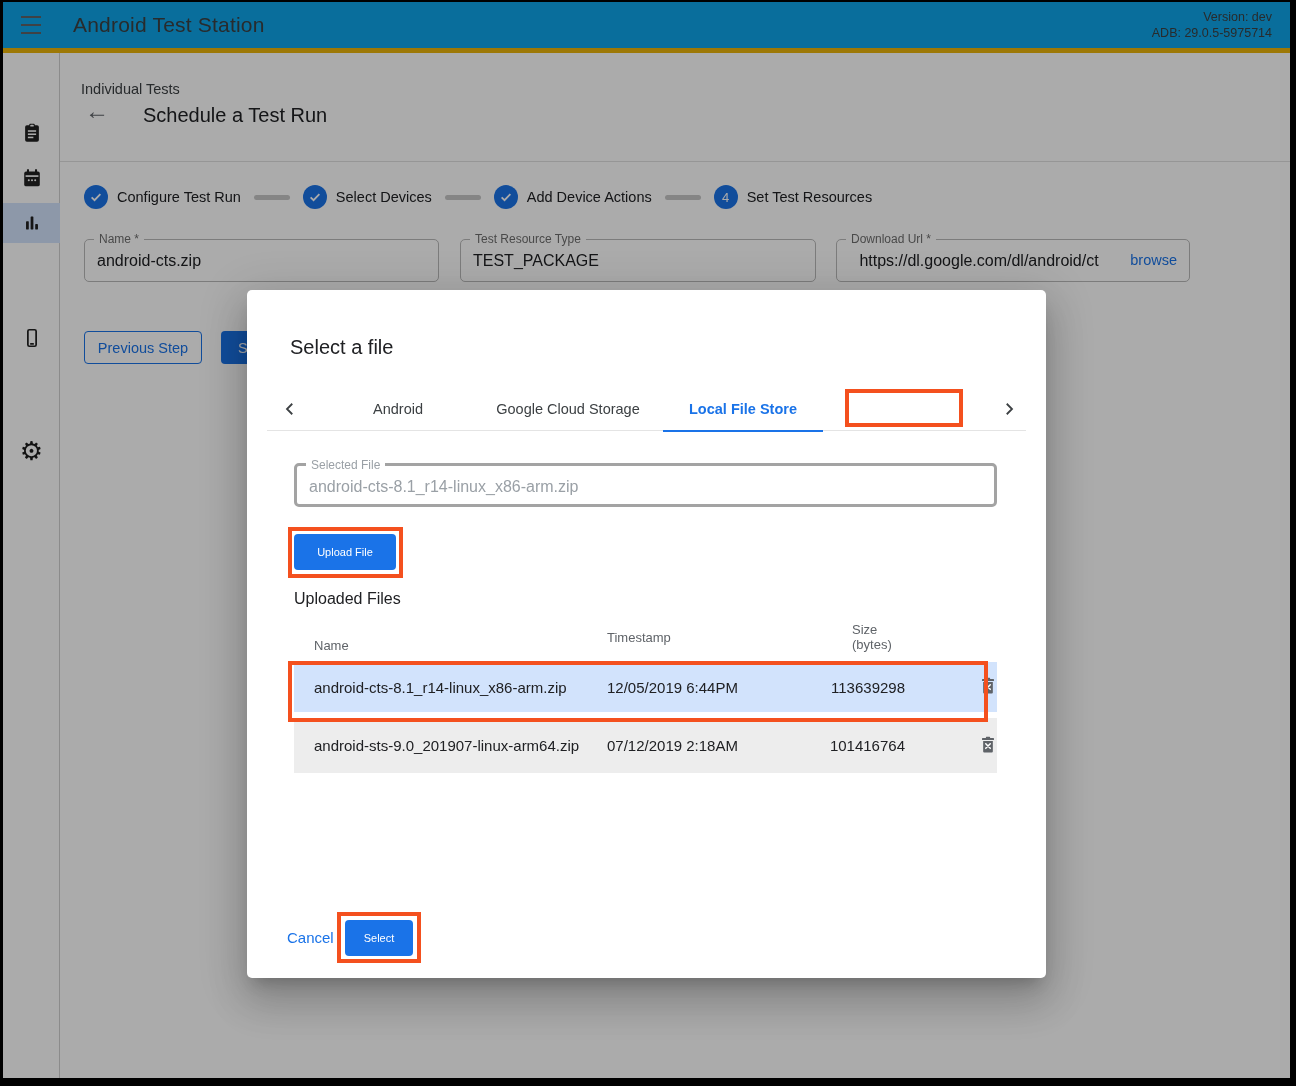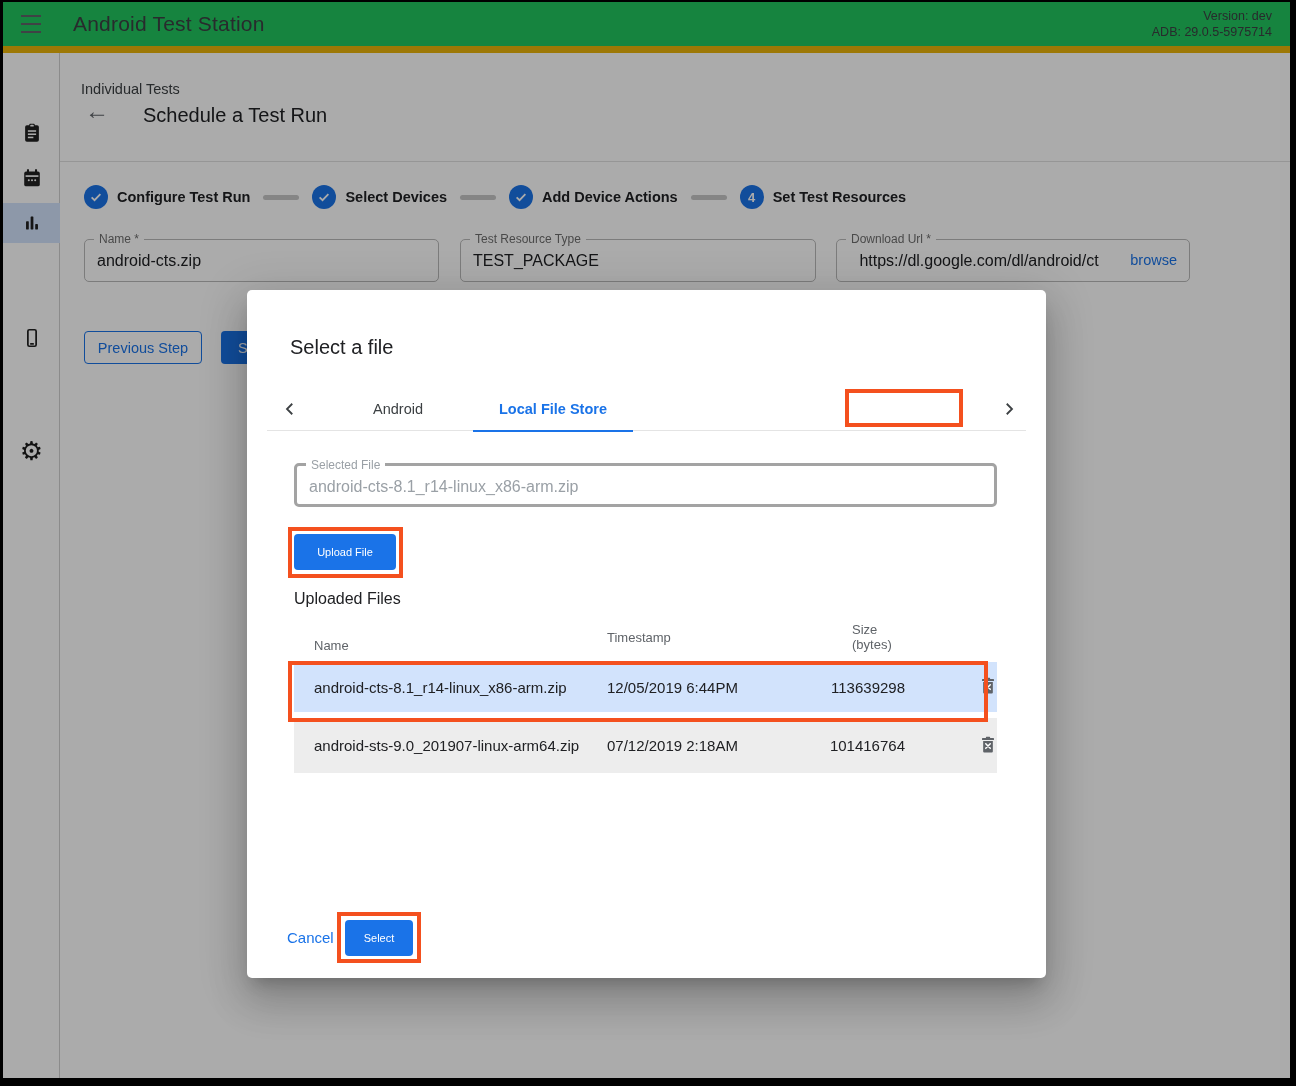--- a/index.html
+++ b/index.html
@@ -8,22 +8,22 @@
   #app { position:relative; width:1296px; height:1086px; background:#fff; overflow:hidden; }
 
   
   .frame { position:absolute; background:#000; z-index:40; }
   .frame.top { left:0; top:0; width:1296px; height:2px; }
   .frame.left { left:0; top:0; width:3px; height:1086px; }
   .frame.right { right:0; top:0; width:6px; height:1086px; }
   .frame.bottom { left:0; bottom:0; width:1296px; height:8px; }
 
   
-  .topbar { position:absolute; left:3px; top:2px; width:1287px; height:51px; background:#22c55e;
-            border-bottom:7px solid #eab308; display:flex; align-items:center; }
+  .topbar { position:absolute; left:3px; top:2px; width:1287px; height:51px; background:#0ea5e9;
+            border-bottom:5px solid #eab308; display:flex; align-items:center; }
   .hamburger { width:24px; height:18px; margin-left:18px; display:flex; flex-direction:column;
                justify-content:space-between; cursor:pointer; }
   .hamburger span { display:block; width:20px; height:2px; background:#5f6368; }
   .app-title { margin-left:28px; font-size:21px; color:#3c4043; letter-spacing:.2px; }
   .version { margin-left:auto; margin-right:18px; text-align:right; font-size:12.5px; color:#3c4043; line-height:16px; }
 
   
   .sidebar { position:absolute; left:3px; top:53px; width:57px; height:1025px; background:#fff;
              border-right:1px solid #cfcfcf; }
   .nav-item { position:absolute; left:0; width:57px; height:40px; display:flex; align-items:center;
@@ -33,21 +33,21 @@
   .gear-glyph { font-size:26px; line-height:26px; color:#1b1b1b; }
 
   
   .content { position:absolute; left:60px; top:53px; width:1230px; height:1025px; background:#fff; }
   .breadcrumb { position:absolute; left:21px; top:28px; font-size:14.5px; color:#3c4043; }
   .back-arrow { position:absolute; left:25px; top:46px; font-size:24px; color:#5f6368; cursor:pointer; line-height:24px;}
   .page-title { position:absolute; left:83px; top:51px; font-size:20px; color:#202124; }
   .header-divider { position:absolute; left:0; top:108px; width:1230px; height:1px; background:#e0e0e0; }
 
   
-  .stepper { position:absolute; left:24px; top:132px; display:flex; align-items:center;font-weight:bold; }
+  .stepper { position:absolute; left:24px; top:132px; display:flex; align-items:center; }
   .step { display:flex; align-items:center; }
   .step-circle { width:24px; height:24px; border-radius:50%; background:#1a73e8; color:#fff;
                  display:flex; align-items:center; justify-content:center; font-size:13px; }
   .step-label { margin-left:9px; font-size:14.5px; color:#202124; white-space:nowrap; }
   .connector { width:36px; height:5px; border-radius:3px; background:#c7c7c7; margin:0 13px; }
 
   
   .field { position:absolute; height:43px; border:1px solid #b9b9b9; border-radius:5px; background:#fff; }
   .field .flabel { position:absolute; top:-8px; left:9px; background:#fff; padding:0 5px;
                    font-size:12px; color:#6e6e6e; white-space:nowrap; }
@@ -250,20 +250,21 @@
     <div class="modal-title">Select a file</div>
 
     <div class="tabs-bar">
       <div class="tab-chevron left">
         <svg width="18" height="18" viewBox="0 0 24 24" fill="none" stroke="#3c4043" stroke-width="2.4">
             <polyline points="15,5 8,12 15,19"></polyline>
           </svg>
       </div>
       <div class="tabs">
         <div class="tab t0">Android</div>
+        <div class="tab t1">Google Cloud Storage</div>
         <div class="tab t3 active">Local File Store</div>
       </div>
       <div class="tab-chevron right">
         <svg width="18" height="18" viewBox="0 0 24 24" fill="none" stroke="#3c4043" stroke-width="2.4">
             <polyline points="9,5 16,12 9,19"></polyline>
           </svg>
       </div>
     </div>
 
     <div class="sel-field">

